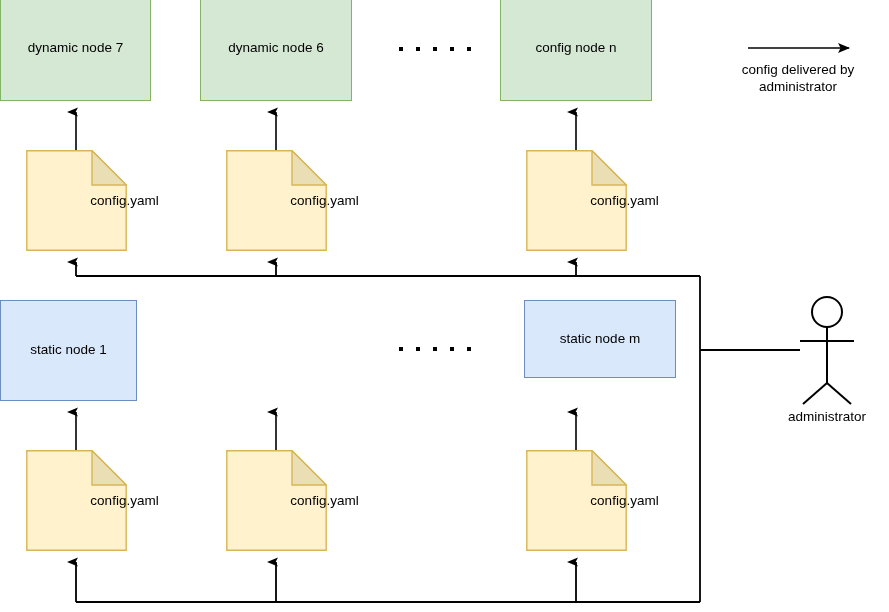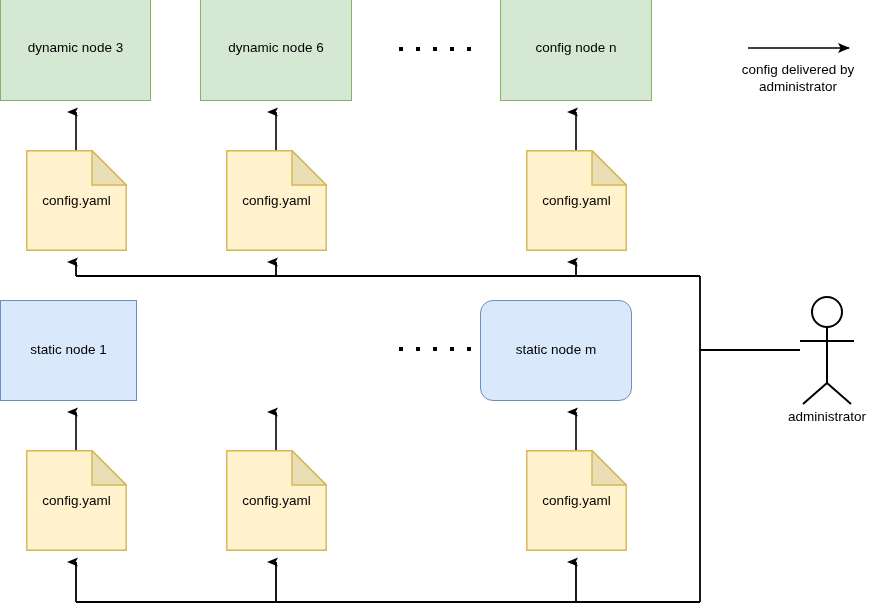--- a/index.html
+++ b/index.html
@@ -49,20 +49,21 @@
   }
   .doc-label {
     position: absolute;
     left: 0;
     width: 101px;
     top: 43px;
     text-align: center;
     font-size: 13.5px;
     color: #000000;
     pointer-events: none;
+    padding-left: 48px;
   }
   .dots {
     position: absolute;
     display: flex;
     gap: 13px;
     align-items: center;
   }
   .dots i {
     display: block;
     width: 4px;
@@ -154,21 +155,21 @@
     <g stroke="#000000" stroke-width="2" fill="none" stroke-linecap="butt">
       <circle cx="827" cy="312" r="15"></circle>
       <line x1="827" y1="327" x2="827" y2="383"></line>
       <line x1="800" y1="341" x2="854" y2="341"></line>
       <line x1="827" y1="383" x2="803" y2="404"></line>
       <line x1="827" y1="383" x2="851" y2="404"></line>
     </g>
   </svg>
 
   <div class="node node-dynamic" style="left:0px; top:-5px; width:151px; height:106px;">
-    <span>dynamic node 3</span>
+    <span>dynamic node 7</span>
   </div>
   <div class="node node-dynamic" style="left:200px; top:-5px; width:152px; height:106px;">
     <span>dynamic node 6</span>
   </div>
   <div class="node node-dynamic" style="left:500px; top:-5px; width:152px; height:106px;">
     <span>config node n</span>
   </div>
 
   <div class="dots" style="left:399px; top:47px;">
     <i></i>
@@ -196,21 +197,21 @@
     <svg width="101" height="101" viewBox="0 0 101 101">
       <path d="M0.8,0.8 L66,0.8 L100.2,35 L100.2,100.2 L0.8,100.2 Z" fill="#fff2cc" stroke="#d6b656" stroke-width="1.4"></path>
       <path d="M66,0.8 L100.2,35 L66,35 Z" fill="#eadfb4" stroke="#d6b656" stroke-width="1.4"></path>
     </svg>
     <div class="doc-label">config.yaml</div>
   </div>
 
   <div class="node node-static" style="left:0px; top:300px; width:137px; height:101px;">
     <span>static node 1</span>
   </div>
-  <div class="node node-static" style="left:480px; top:300px; width:152px; height:101px;border-radius:13px;">
+  <div class="node node-static" style="left:524px; top:300px; width:152px; height:78px;">
     <span>static node m</span>
   </div>
 
   <div class="dots" style="left:399px; top:347px;">
     <i></i>
     <i></i>
     <i></i>
     <i></i>
     <i></i>
   </div>

